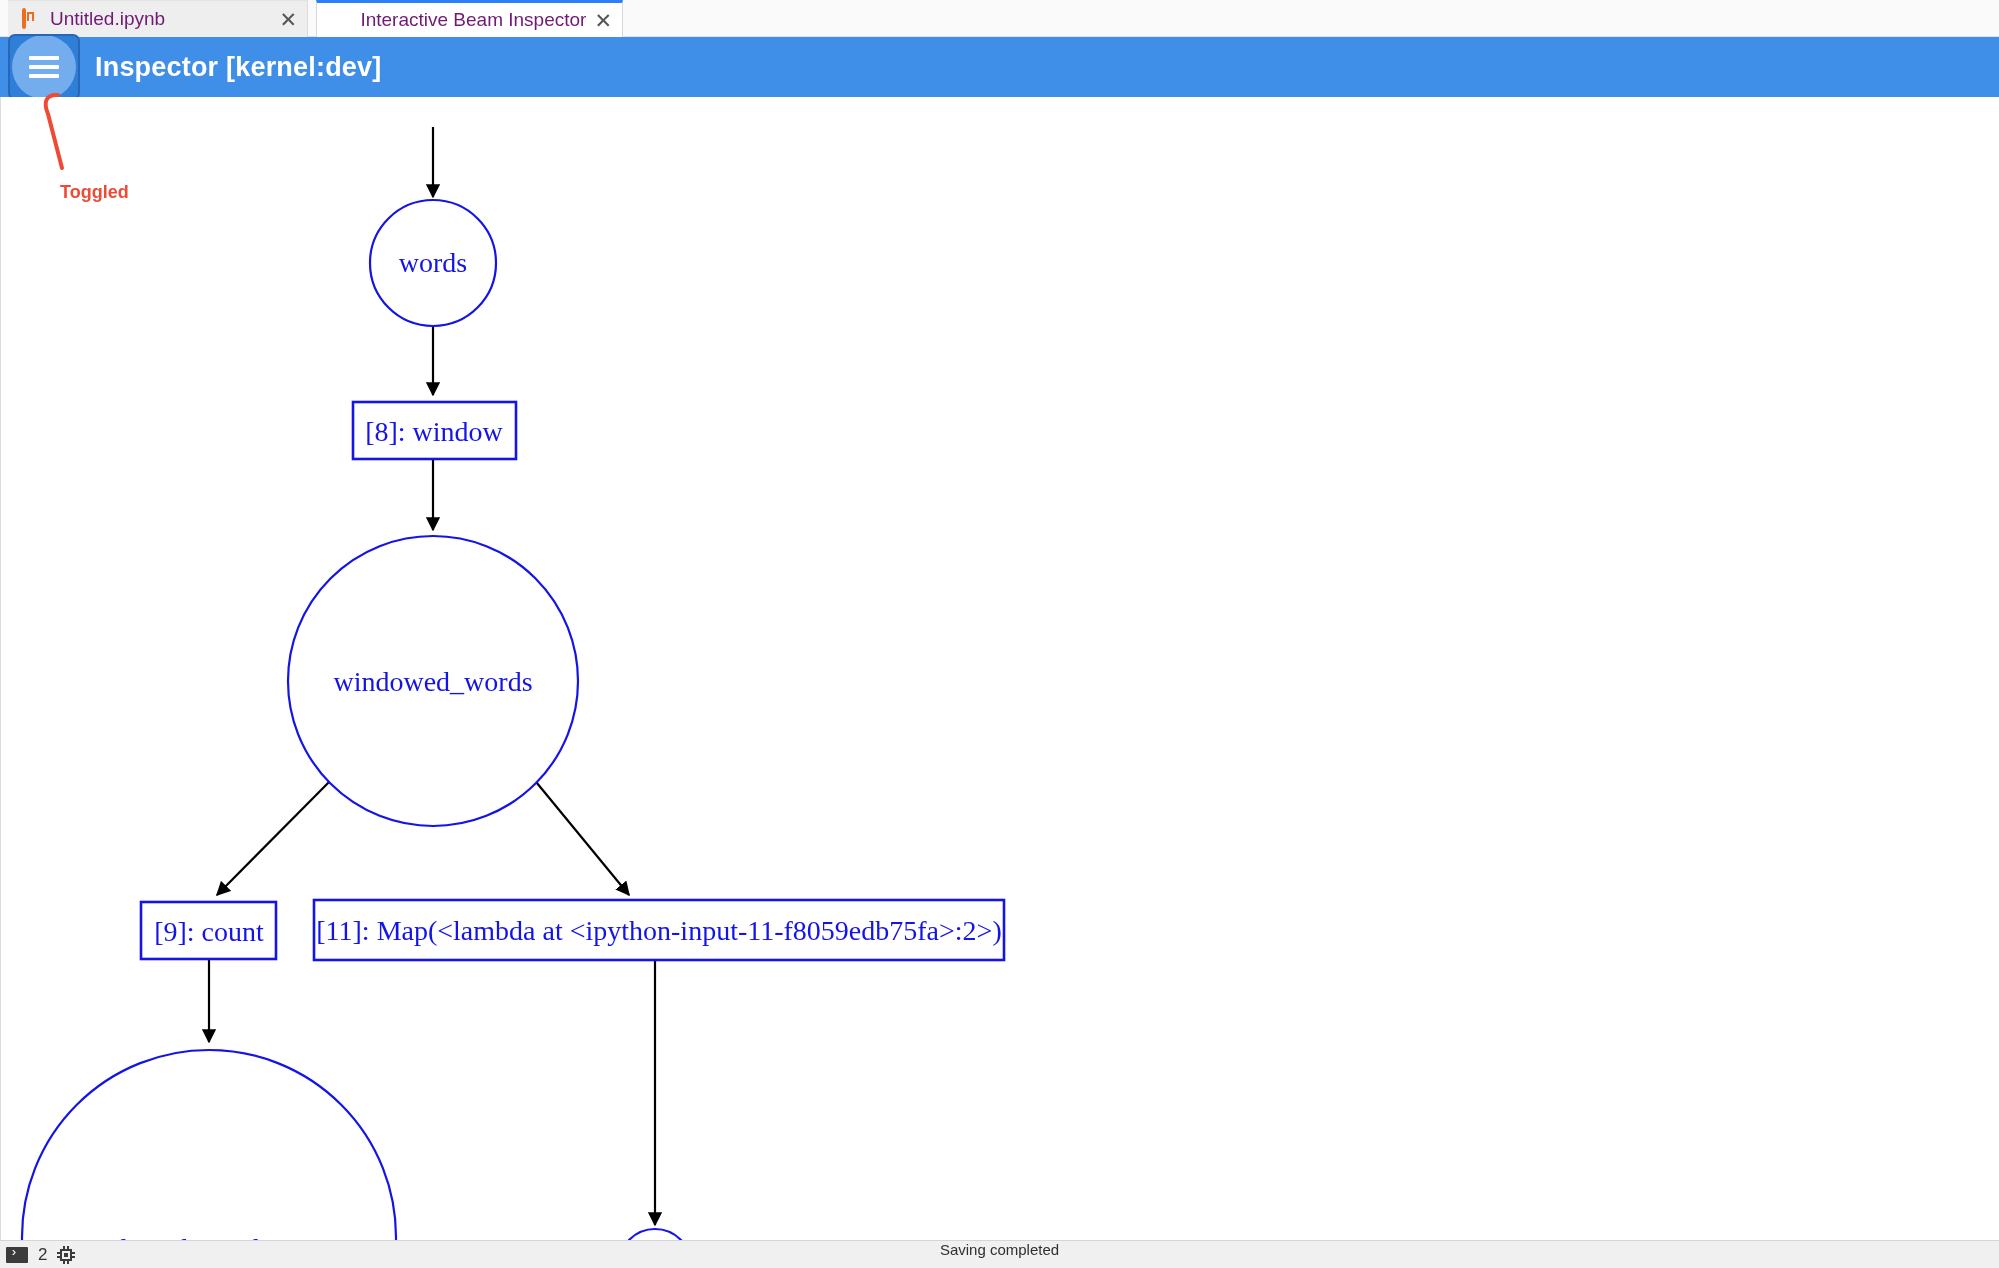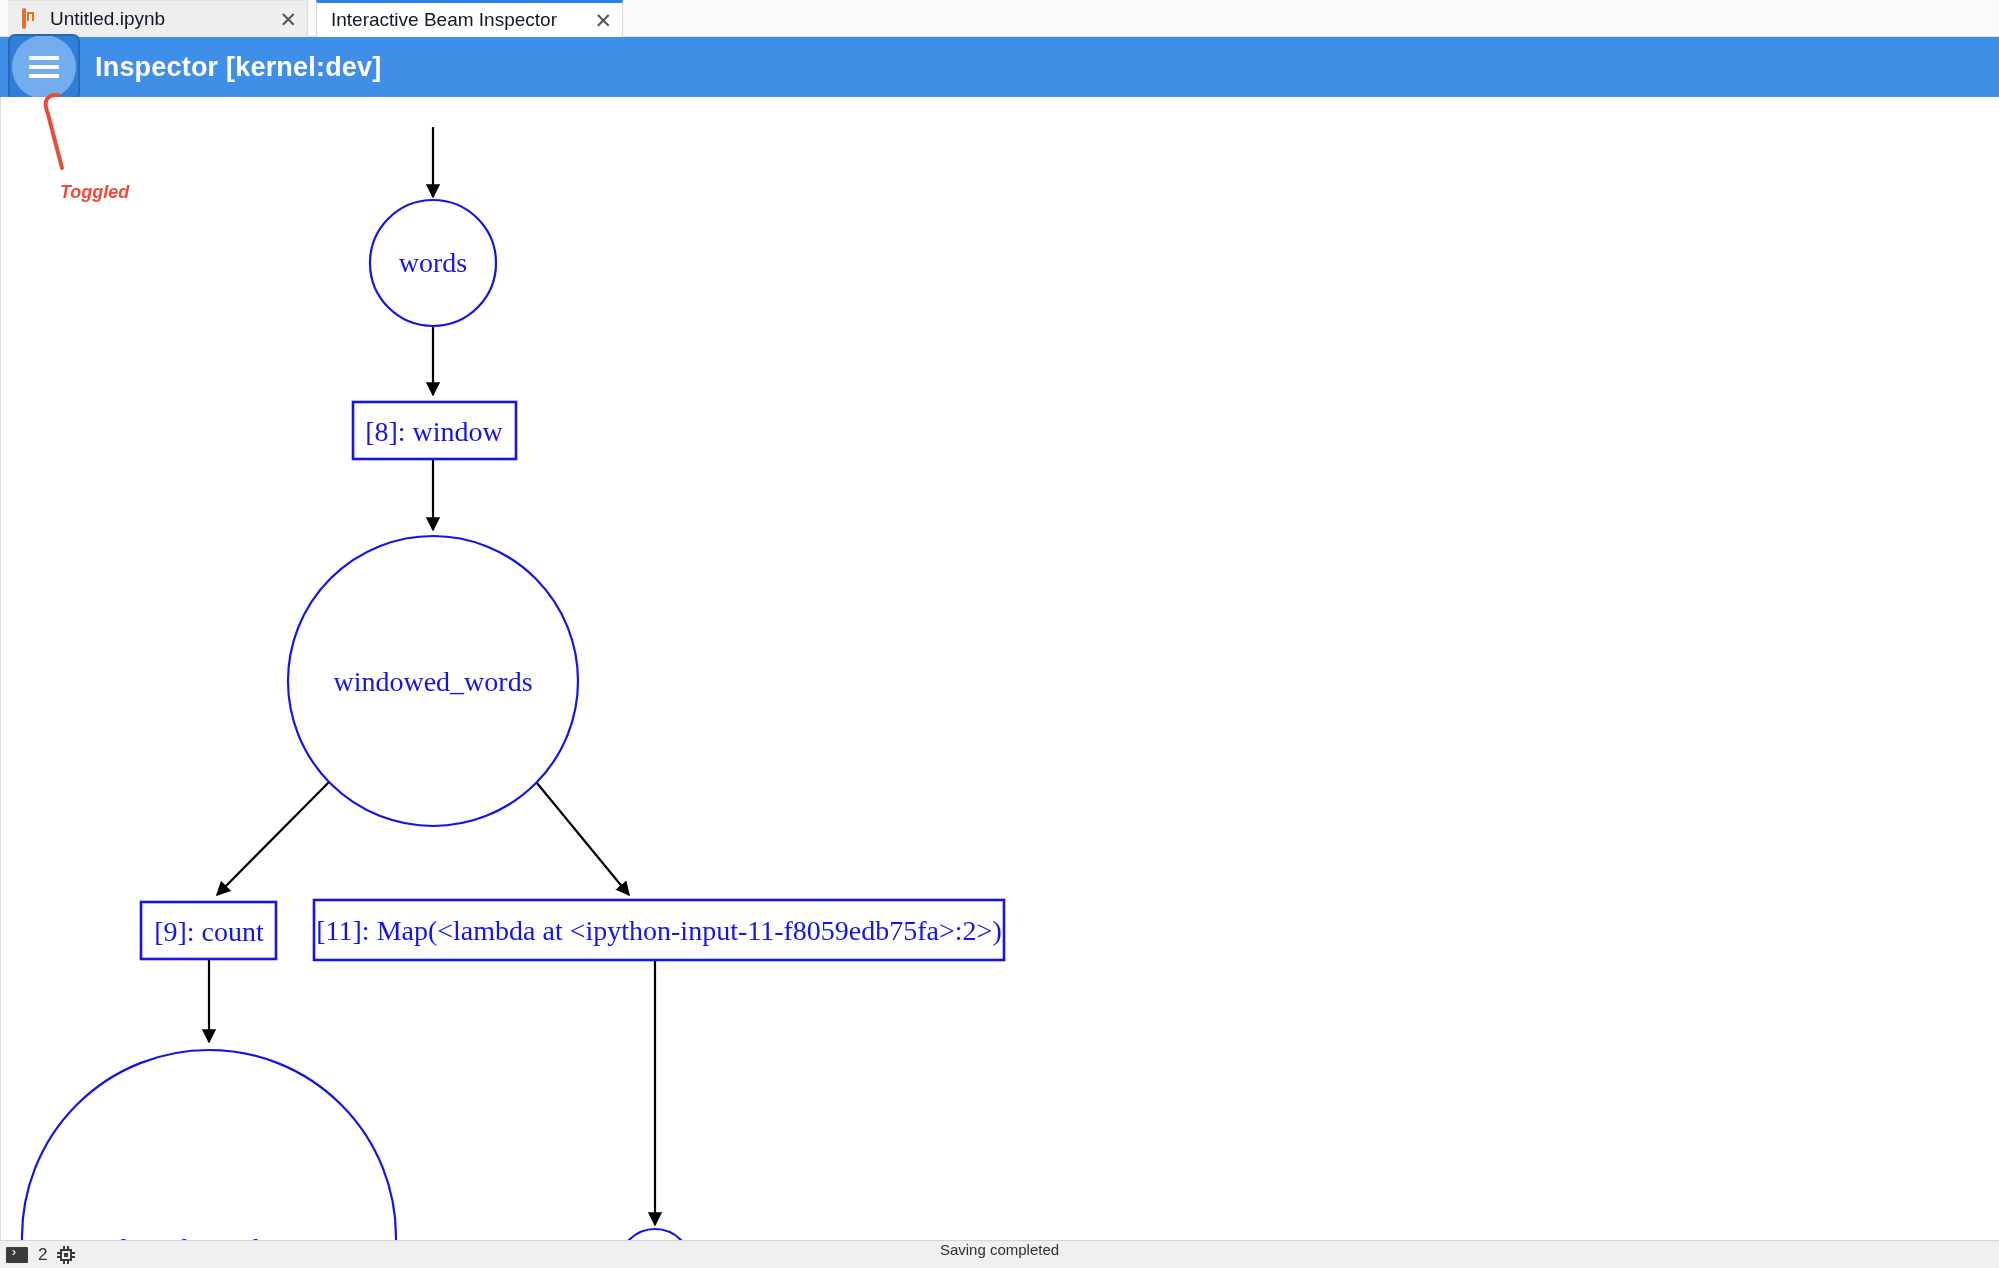--- a/index.html
+++ b/index.html
@@ -70,27 +70,27 @@
     content: "";
     position: absolute;
     left: 3px; top: 2px;
     width: 7px; height: 9px;
     border: 2px solid #ee6c21;
     border-bottom: none;
     box-sizing: border-box;
   }
   .tab-label {
     font-size: 19px;
-    color: #0f172a;
+    color: #701a75;
     flex: 1 1 auto;
     overflow: hidden;
     text-overflow: ellipsis;
   }
   .tab.active .tab-label {
-    text-align: left;
+    text-align: right;
   }
   .tab-close {
     font-size: 21px;
     line-height: 1;
     color: #555;
     margin-left: 8px;
     flex: 0 0 auto;
     font-family: "Liberation Sans", sans-serif;
     cursor: pointer;
   }
@@ -161,21 +161,20 @@
   }
   #toggled-label {
     position: absolute;
     left: 60px;
     top: 182px;
     font-size: 18px;
     font-weight: bold;
     color: #ee4b36;
     z-index: 31;
     font-family: "Liberation Sans", sans-serif;
-    font-style: italic;
   }
 
   
   #canvas-wrap {
     position: absolute;
     left: 0; top: 97px;
     width: 1627px;
     height: 1143px;
     background: #ffffff;
     border-left: 1px solid #dcdcdc;

